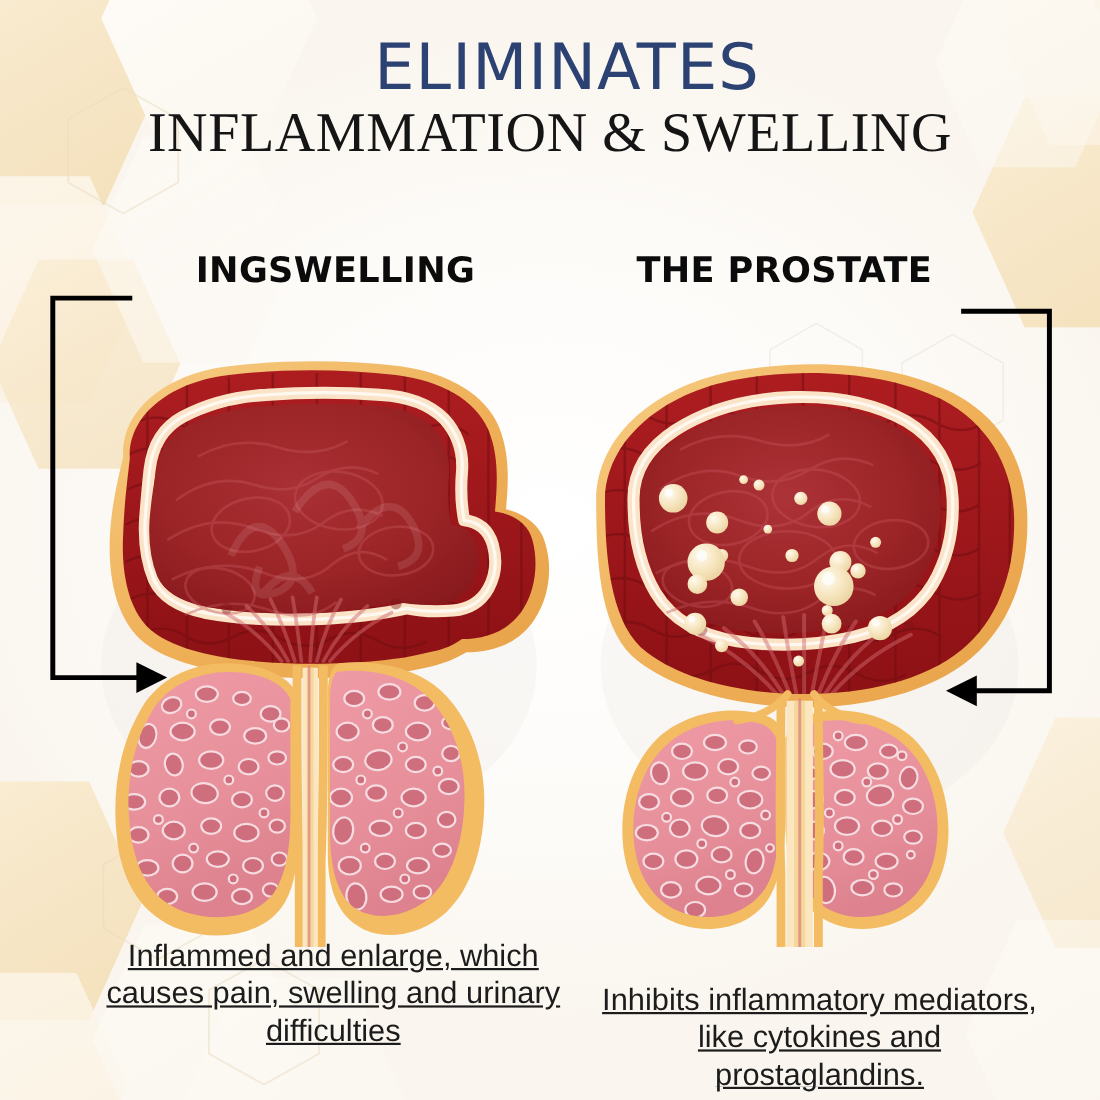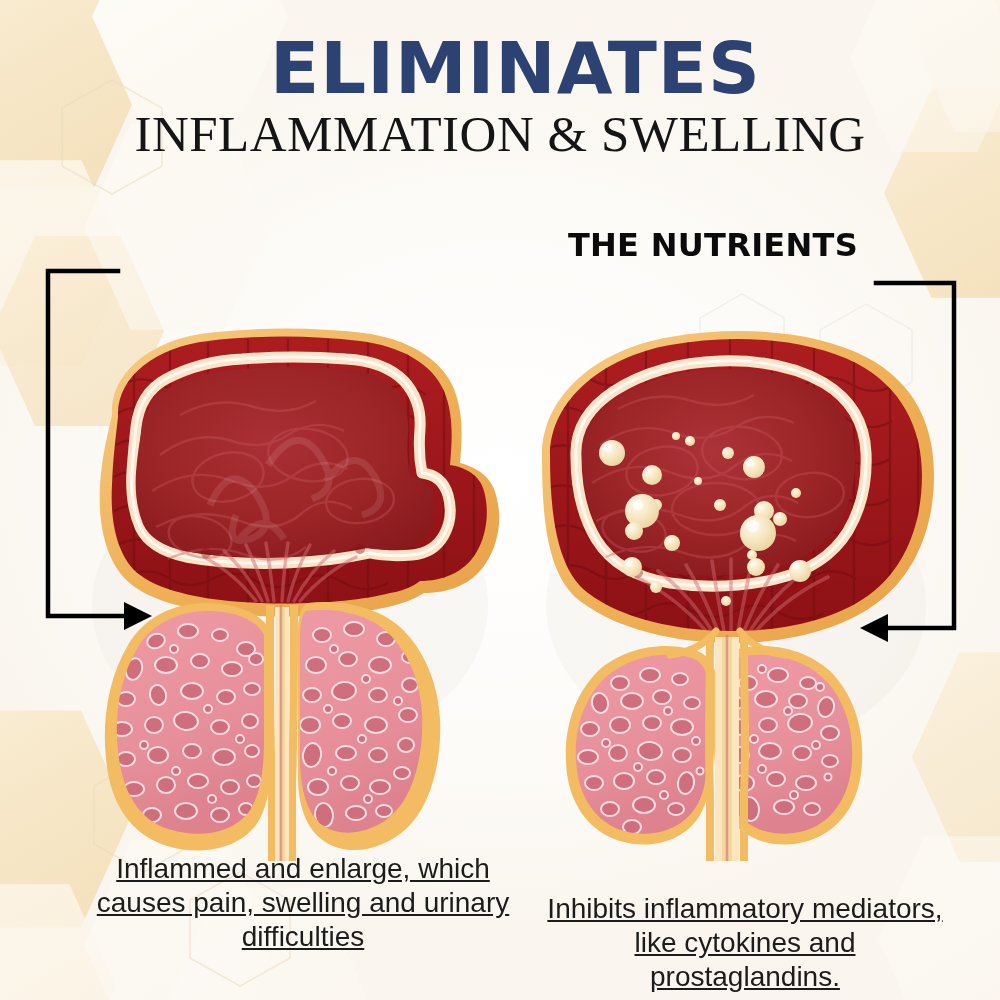--- a/index.html
+++ b/index.html
@@ -22,21 +22,21 @@
     clip-path: polygon(25% 2%, 75% 2%, 100% 50%, 75% 98%, 25% 98%, 0% 50%);
   }
   .hex.cream { background:linear-gradient(150deg,#fbeed4 0%,#f7e6c6 45%,#f3dfb8 100%); }
   .hex.pale  { background:linear-gradient(150deg,#fdf7ec 0%,#faf1e0 100%); }
   .hex.ghost { background:linear-gradient(150deg,#fffdf9 0%,#fbf7f0 100%); }
   .hexsvg { position:absolute; }
 
   
   #title-block { position:absolute; left:0; right:0; top:34px; text-align:center; }
   #main-title {
-    font-size:72px; font-weight:700; letter-spacing:1px;
+    font-size:58px; font-weight:400; letter-spacing:1px;
     color:#2c4272; line-height:.96;
     font-family:"DejaVu Sans","Liberation Sans",sans-serif;
     padding-left:31px;
   }
   #sub-title {
     font-size:51px; font-weight:400; color:#151515;
     letter-spacing:.5px; margin-top:6px; line-height:1;
     font-family:Liberation Serif, serif;
   }
 
@@ -103,23 +103,24 @@
       </g>
     </svg>
   </div>
 
   <div id="title-block">
     <div id="main-title">ELIMINATES</div>
     <div id="sub-title">INFLAMMATION &amp; SWELLING</div>
   </div>
 
   <div id="head-left" class="col-head">
+    <div>INGSWELLING</div>
   </div>
   <div id="head-right" class="col-head">
-    <div>THE NUTRIENTS</div>
+    <div>THE PROSTATE</div>
   </div>
 
   <svg class="anat" id="anat-left" viewBox="0 0 470 560">
     <defs>
       <radialGradient id="lIn" cx="45%" cy="40%" r="72%">
         <stop offset="0%" stop-color="#a93035"></stop>
         <stop offset="55%" stop-color="#9c2527"></stop>
         <stop offset="100%" stop-color="#87191d"></stop>
       </radialGradient>
       <linearGradient id="lMus" x1="0" y1="0" x2="0" y2="1">

